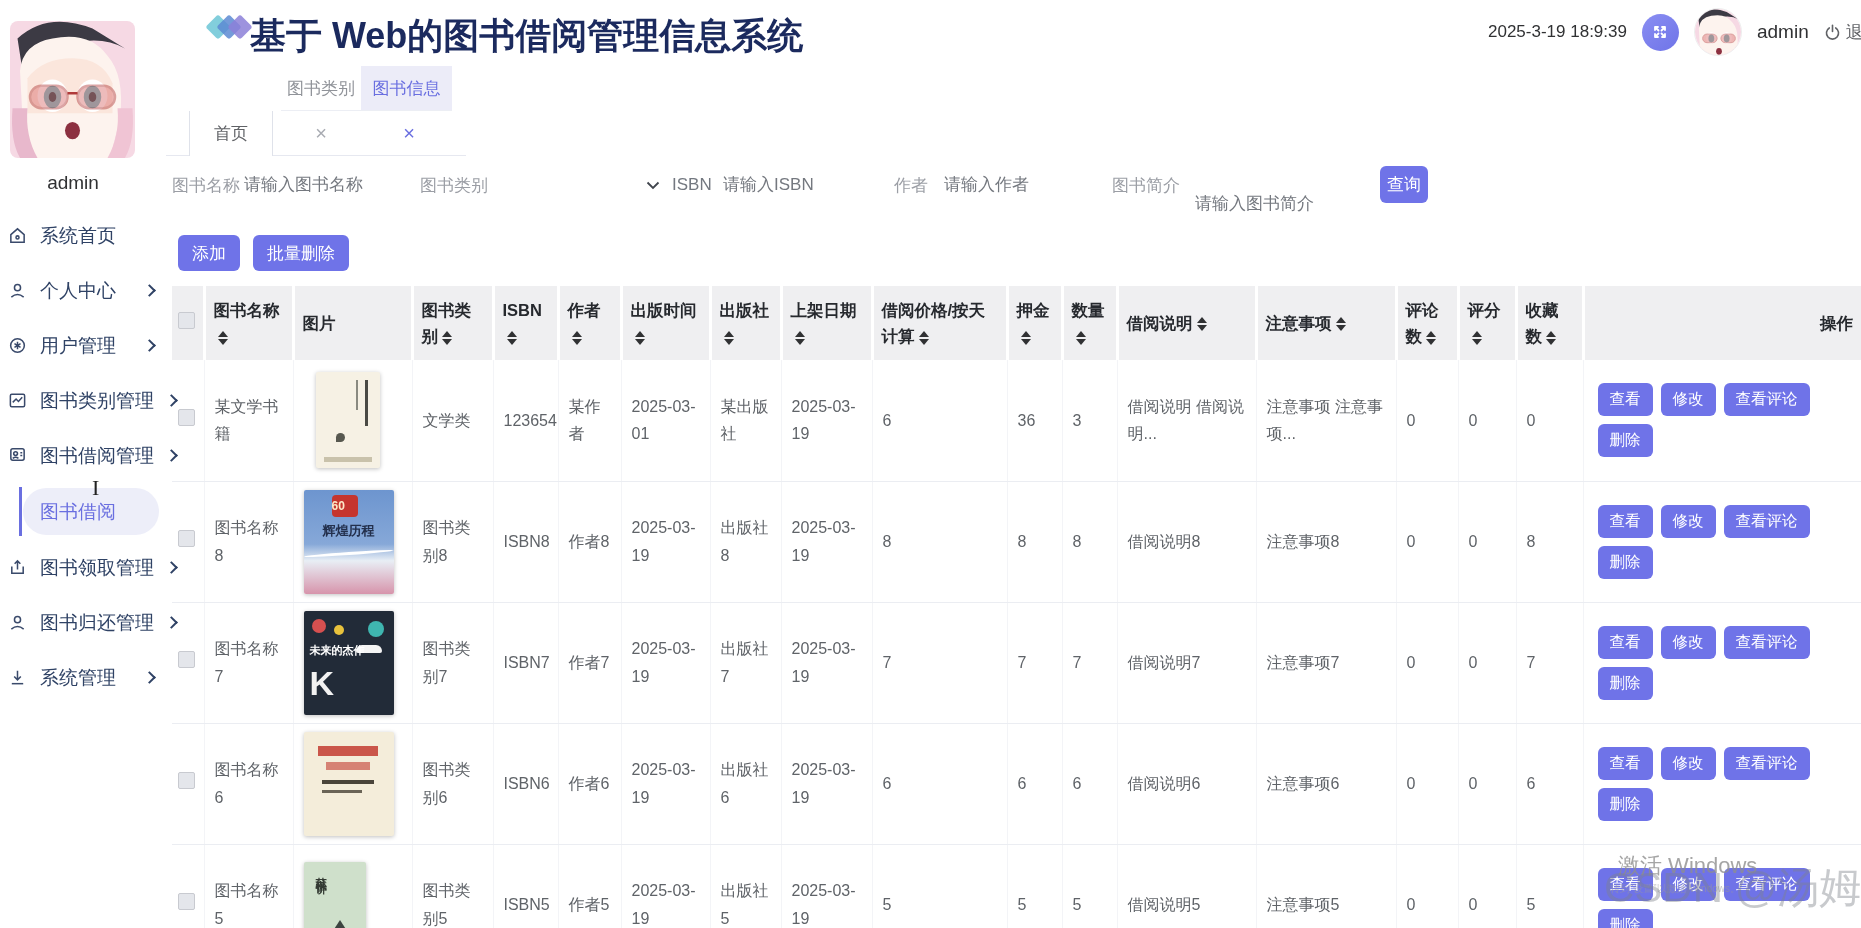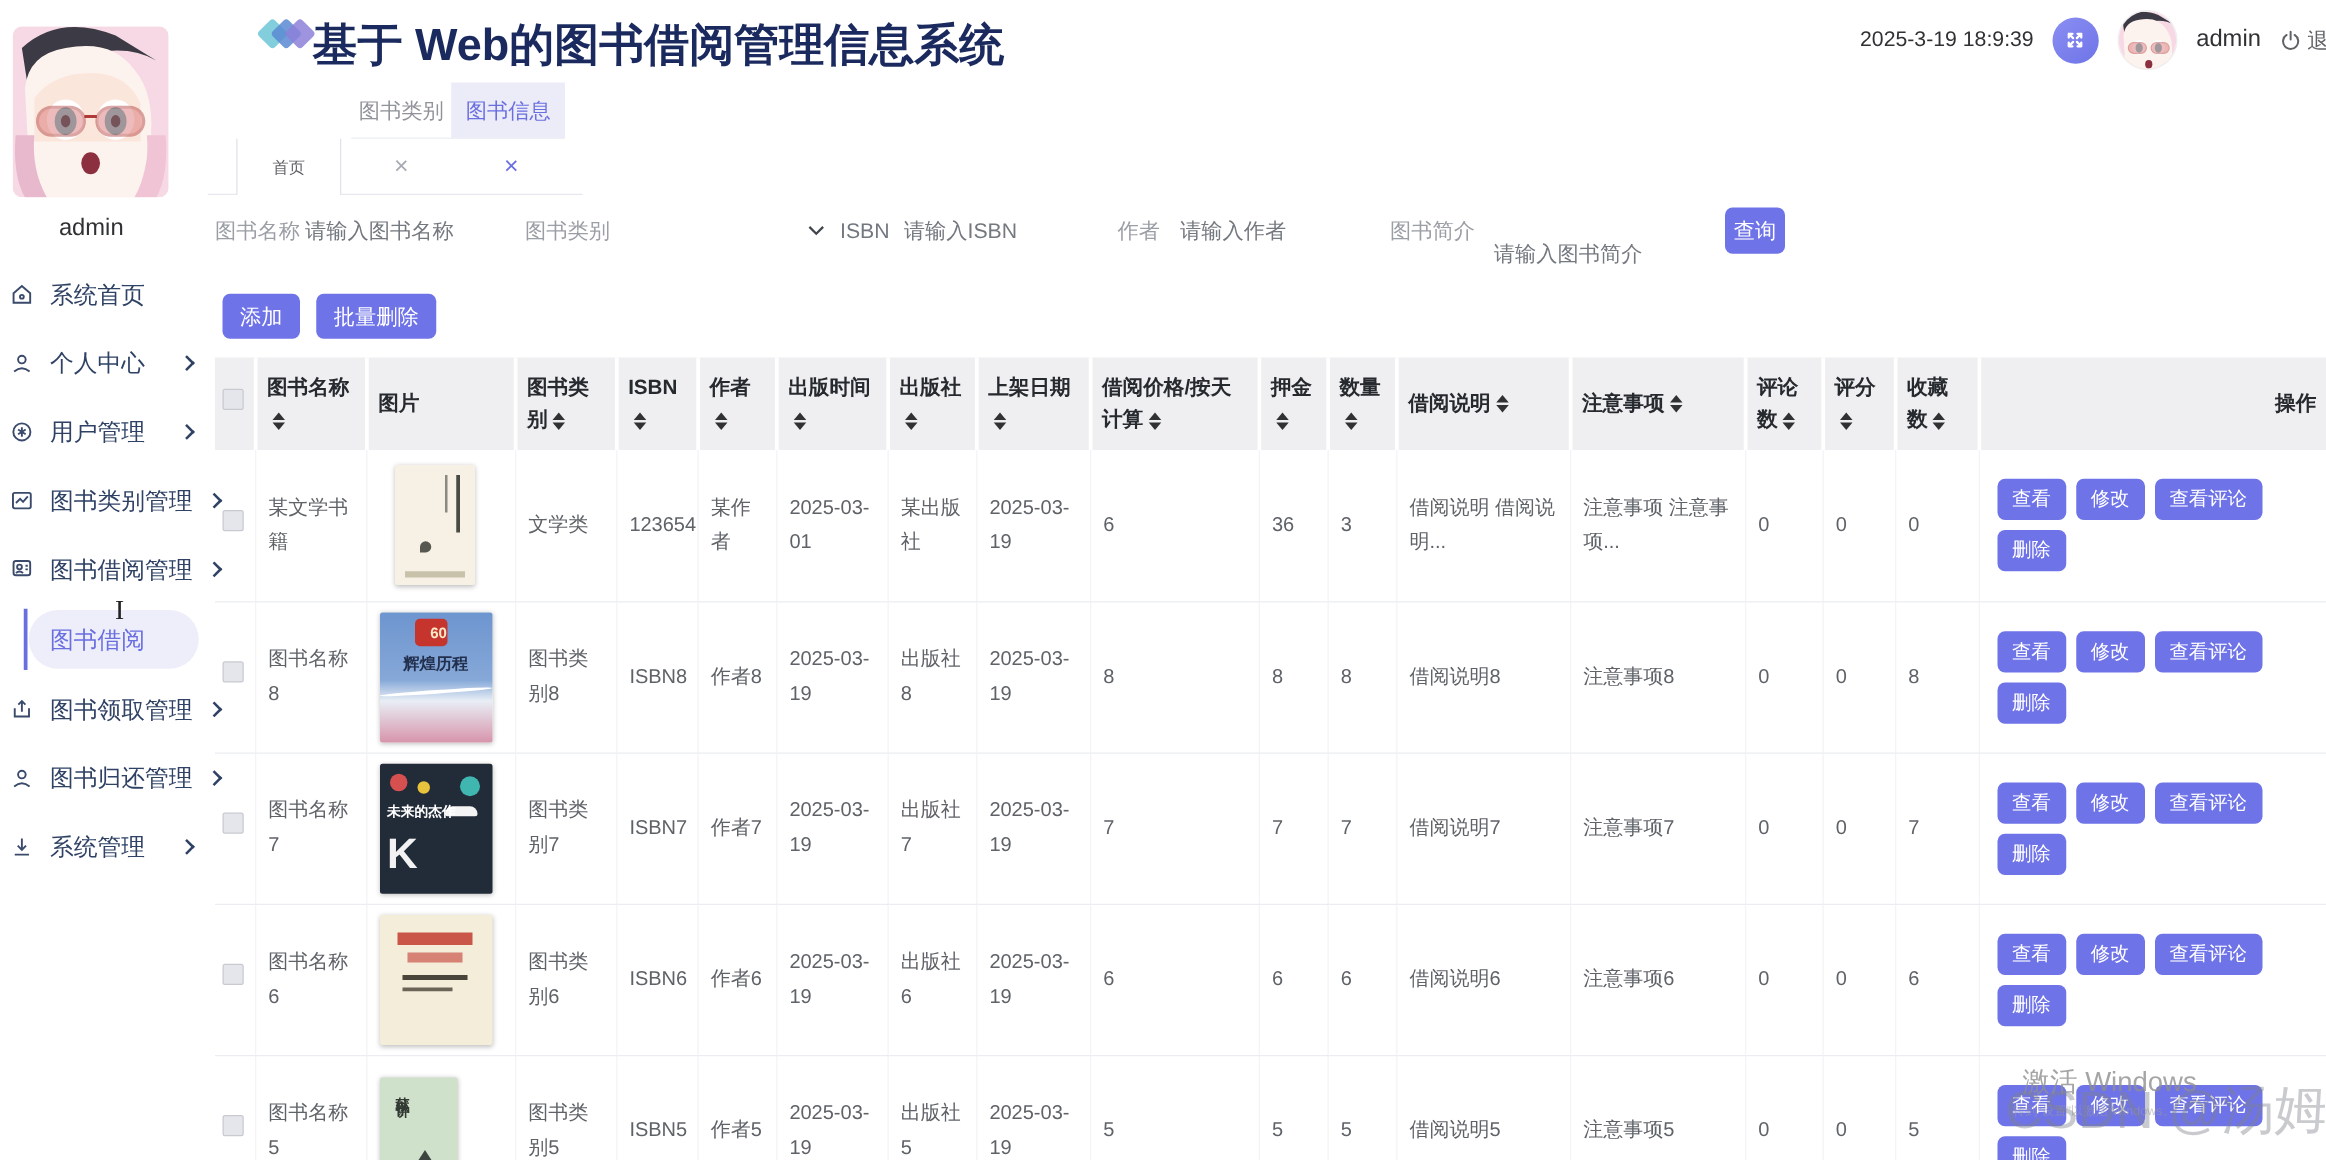--- a/index.html
+++ b/index.html
@@ -44,21 +44,21 @@
 
   
   .tabzone { position:relative; height:92px; }
   .tabline { position:absolute; left:0; top:91px; width:300px; border-bottom:1px solid #e6e8f0; }
   .tab-upper { position:absolute; top:2px; height:45px; display:flex; align-items:center; justify-content:center;
     font-size:17px; cursor:pointer; border-bottom:1px solid #eceef4; }
   .tab-cat  { left:115px; width:80px; background:#fff; color:#909399; }
   .tab-info { left:195px; width:91px; background:#ececf8; color:#6a6fe0; }
   .tab-home { position:absolute; left:23px; top:47px; width:84px; height:45px; background:#fff;
     border-left:1px solid #dfe2ea; border-right:1px solid #dfe2ea; display:flex; align-items:center; justify-content:center;
-    font-size:13px; color:#606266; cursor:pointer; }
+    font-size:17px; color:#606266; cursor:pointer; }
   .tab-close { position:absolute; top:47px; width:30px; height:45px; display:flex; align-items:center; justify-content:center;
     font-size:20px; cursor:pointer; }
   .tc1 { left:140px; color:#a8abb2; }
   .tc2 { left:228px; color:#6a6fe0; }
 
   
   .formzone { position:relative; height:58px; }
   .formzone .flabel { position:absolute; top:50%; transform:translateY(-50%); font-size:17px; color:#9b9ea5; white-space:nowrap; }
   .formzone input { position:absolute; top:50%; transform:translateY(-50%); border:none; outline:none; font-size:17px; color:#303133;
     background:transparent; }
@@ -92,21 +92,21 @@
 
   
   .cover { border-radius:2px; box-shadow:0 1px 4px rgba(0,0,0,.25); position:relative; overflow:hidden; }
   .cover1 { width:64px; height:96px; background:#f6f1e4; margin-left:12px; }
   .cover1 .vline1 { position:absolute; right:12px; top:8px; width:3px; height:46px; background:#4a4a44; }
   .cover1 .vline2 { position:absolute; right:22px; top:8px; width:2px; height:30px; background:#8a8a80; }
   .cover1 .bird { position:absolute; left:20px; bottom:26px; width:9px; height:9px; background:#57584f; border-radius:50% 50% 50% 0; }
   .cover1 .foot { position:absolute; left:8px; bottom:6px; width:48px; height:5px; background:#c9c2ab; }
   .cover2 { width:90px; height:104px; background:linear-gradient(180deg,#6d95cf 0%,#86a8d8 52%,#e8eef5 68%,#d794ab 100%); }
   .cover2 .badge { position:absolute; left:28px; top:5px; width:26px; height:22px; background:#c5352e; color:#fde9c8;
-    border-radius:4px; font-size:12px; font-weight:bold; text-align:right; line-height:22px; }
+    border-radius:4px; font-size:12px; font-weight:bold; text-align:left; line-height:22px; }
   .cover2 .t { position:absolute; left:0; top:30px; width:100%; text-align:center; font-size:13px; font-weight:bold; color:#23304d; }
   .cover2 .wave { position:absolute; left:0; top:62px; width:100%; height:3px; background:#fff; border-radius:50%; transform:rotate(-4deg); }
   .cover3 { width:90px; height:104px; background:#222b38; }
   .cover3 .d1 { position:absolute; left:8px; top:8px; width:14px; height:14px; border-radius:50%; background:#d65050; }
   .cover3 .d2 { position:absolute; left:30px; top:14px; width:10px; height:10px; border-radius:50%; background:#e8c23c; }
   .cover3 .d3 { position:absolute; right:10px; top:10px; width:16px; height:16px; border-radius:50%; background:#3fb6b0; }
   .cover3 .mus { position:absolute; right:12px; top:34px; width:26px; height:8px; background:#f4f4f4; border-radius:6px 6px 2px 2px; }
   .cover3 .t { position:absolute; left:6px; top:30px; font-size:11px; font-weight:bold; color:#fff; }
   .cover3 .k { position:absolute; left:6px; bottom:2px; font-size:34px; font-weight:bold; color:#f2f2f2; }
   .cover4 { width:90px; height:104px; background:#f4edda; }

